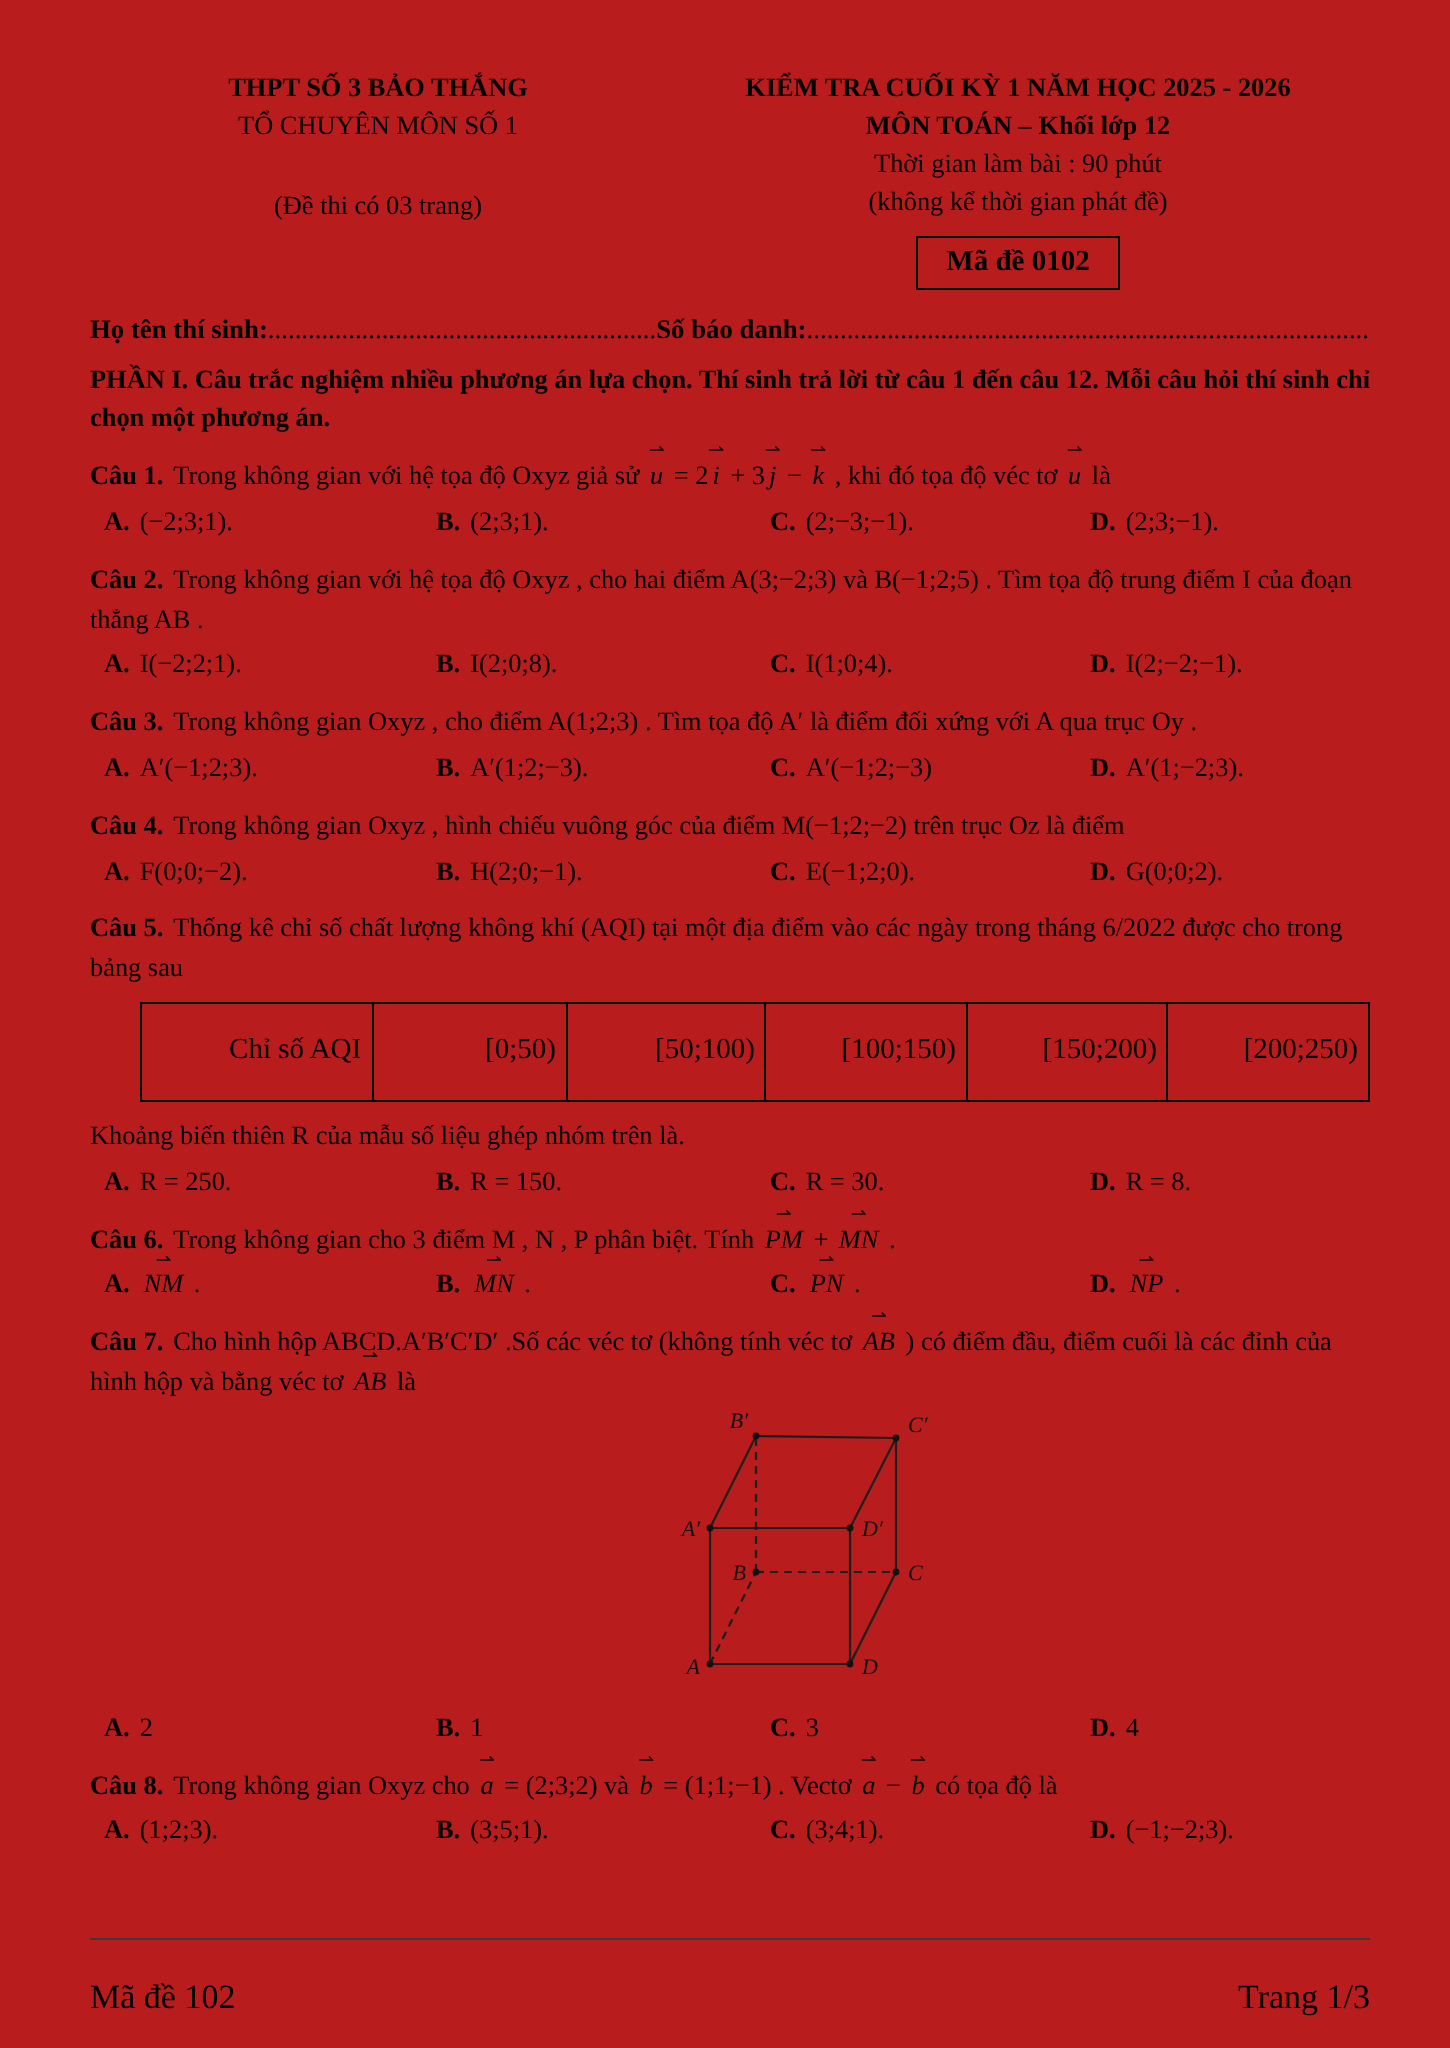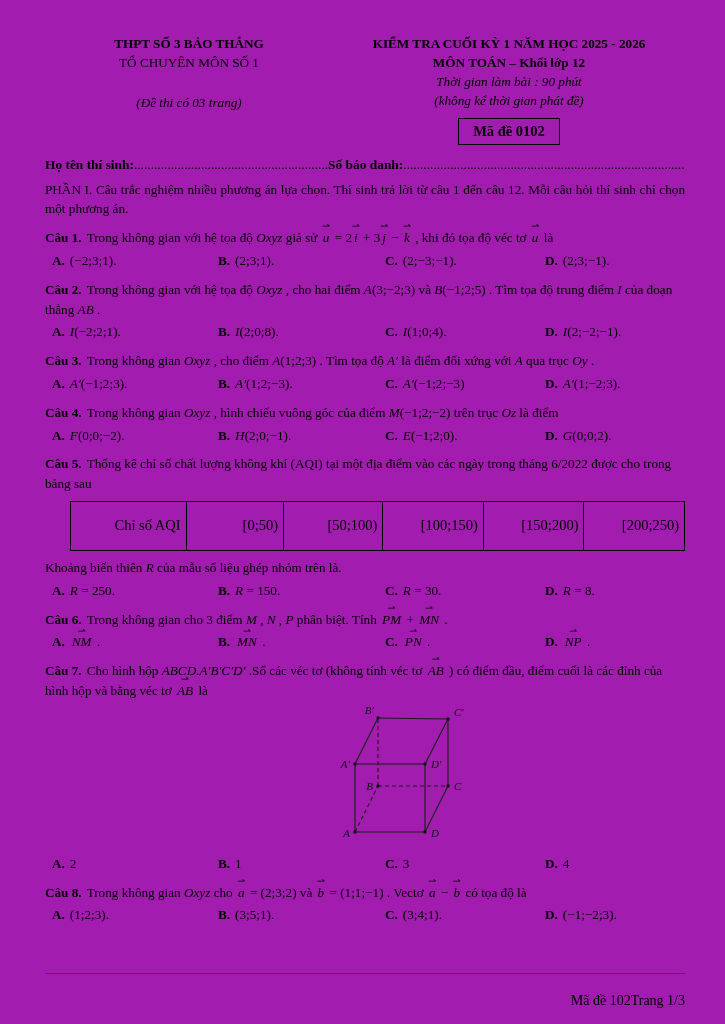--- a/index.html
+++ b/index.html
@@ -1,54 +1,54 @@
 <!DOCTYPE html>
 <html><head>
 <meta charset="utf-8">
 <style>
   html,body{margin:0;padding:0;background:#e8e8e8;}
   .page{
     width:725px;height:1024px;box-sizing:border-box;margin:0 auto;
-    padding:34px 40px 0 45px;position:relative;background:#a21caf;
+    padding:34px 40px 0 45px;position:relative;background:#b91c1c;
     font-family:"Liberation Serif",serif;font-size:13.2px;line-height:1.5;color:#000;
     overflow:hidden;
   }
   .b{font-weight:700}
-  .it{font-style:italic}
-  .i{font-style:italic}
+  .it{}
+  .i{}
   .v{font-style:italic;position:relative;display:inline-block;padding:0 2px}
   .v::before{content:"⇀";position:absolute;top:-0.62em;left:50%;transform:translateX(-50%);
     font-size:0.72em;font-style:normal;line-height:1}
   .hdr{display:flex}
   .hdr-left{width:45%;text-align:center}
   .hdr-right{width:55%;text-align:center}
   .hdr div{line-height:1.45}
   .note{margin-top:21px}
   .code-box{display:inline-block;border:1.7px solid #000;padding:2px 14px;margin-top:7px;
     font-weight:700;font-size:14.5px}
   .student-line{display:flex;white-space:nowrap;overflow:hidden;margin-top:10px;font-size:13.4px}
   .dots{overflow:hidden;flex-shrink:1}
   .dots.grow{flex:1}
-  .part{margin:5px 0 0;text-align:justify;font-weight:400}
+  .part{margin:5px 0 0;text-align:justify;font-weight:700}
   .q{margin-top:9px}
   .qt{margin:0;text-align:left}
   .ql{font-weight:700;margin-right:5px}
   .opts{display:grid;grid-template-columns:166px 167px 160px auto;padding-left:7px;margin-top:3px}
   .opt{white-space:nowrap}
   .ok{font-weight:700;margin-right:5px}
   .aqi-table{border-collapse:collapse;margin:7px 0 7px 25px}
   .aqi-table td{border:1.6px solid #000;text-align:right;font-size:14.5px;padding:0 5px}
   .aqi-table .r1 td{height:48px}
   .aqi-table .r2 td{height:38px}
   .aqi-table td.c0{width:118px}
   .aqi-table td.cn{width:95px}
   .fig{width:176px;margin:3px 0 0 255px}
   .fig svg{display:block}
   .footer{position:absolute;left:45px;right:40px;bottom:13px;border-top:1.6px solid #3a3a3a;
-    display:flex;justify-content:flex-end;padding-top:16px;font-size:14px}
+    display:flex;justify-content:space-between;padding-top:16px;font-size:17px}
 </style>
 </head>
 <body>
 
 <div class="page">
 
   <header class="hdr">
     <div class="hdr-left">
       <div class="b">THPT SỐ 3 BẢO THẮNG</div>
       <div>TỔ CHUYÊN MÔN SỐ 1</div>

